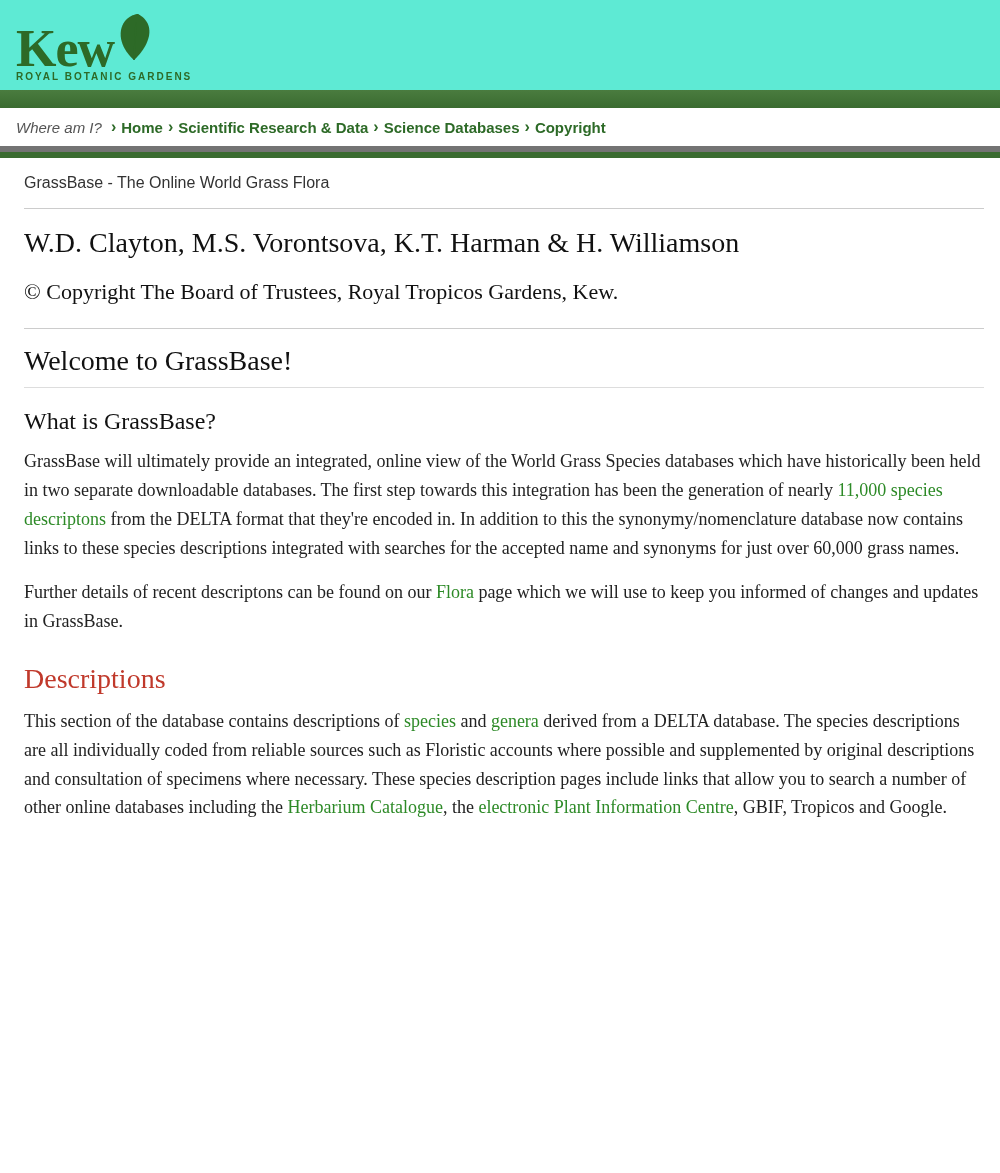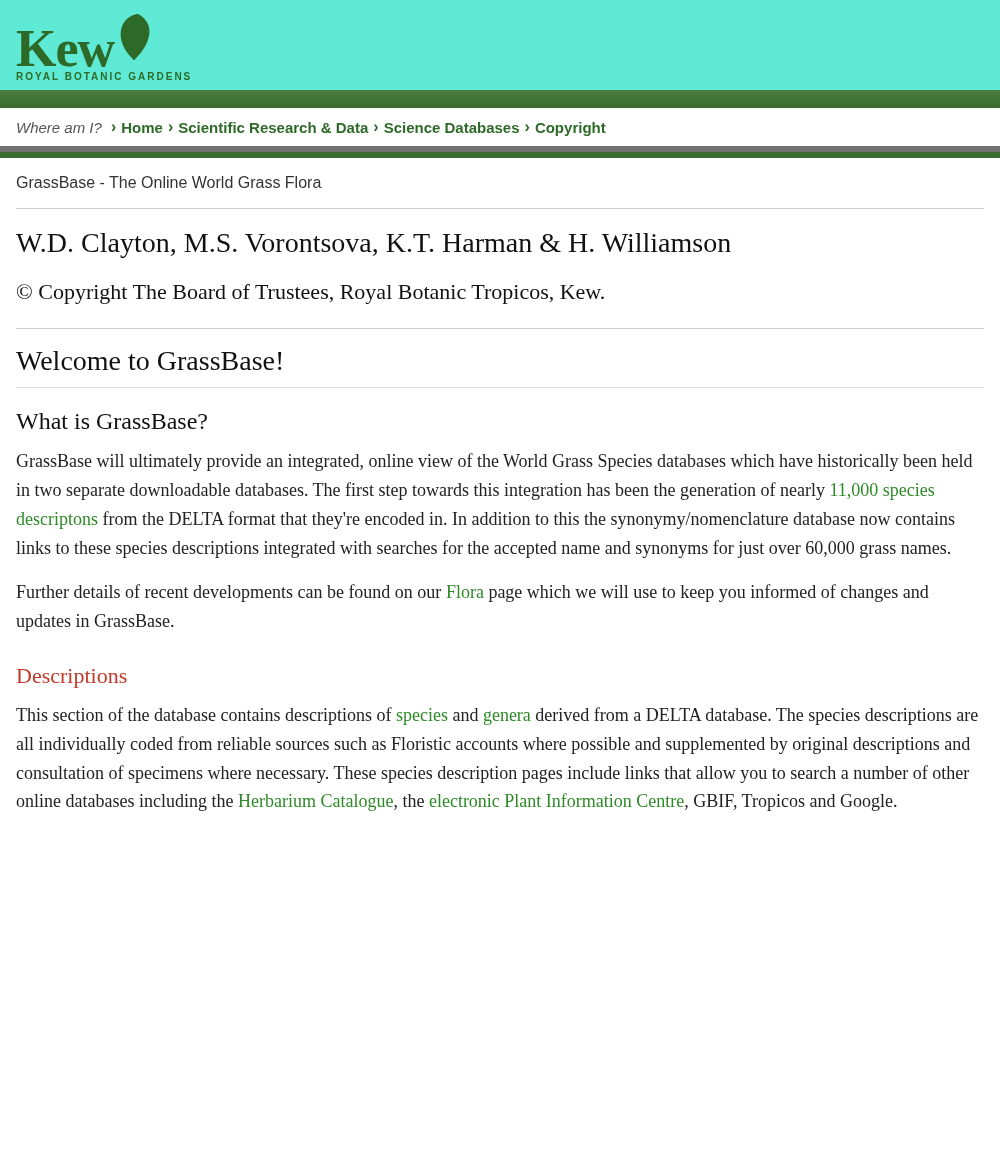--- a/index.html
+++ b/index.html
@@ -83,21 +83,21 @@
     
     .green-accent-bar {
       height: 6px;
       background: #3a6b30;
       width: 100%;
       margin-top: 0;
     }
 
     
     #main-content {
-      padding: 16px 16px 24px 16px;
+      padding: 16px 16px 24px 24px;
     }
 
     .page-subtitle {
       font-family: Arial, sans-serif;
       font-size: 16px;
       color: #333;
       margin-bottom: 14px;
     }
 
     .authors {
@@ -125,21 +125,21 @@
     }
 
     .section-heading {
       font-size: 24px;
       font-weight: normal;
       color: #111;
       margin-bottom: 12px;
     }
 
     .descriptions-heading {
-      font-size: 22px;
+      font-size: 28px;
       color: #c0392b;
       font-weight: normal;
       margin-bottom: 12px;
       margin-top: 27px;
     }
 
     .body-text {
       font-size: 18px;
       color: #222;
       line-height: 1.6;
@@ -192,34 +192,34 @@
 <div class="green-accent-bar"></div>
 
 <div id="main-content">
 
   <p class="page-subtitle">GrassBase - The Online World Grass Flora</p>
 
   <hr class="section-divider">
 
   <p class="authors">W.D. Clayton, M.S. Vorontsova, K.T. Harman &amp; H. Williamson</p>
 
-  <p class="copyright">© Copyright The Board of Trustees, Royal Botanic Tropicos, Kew.</p>
+  <p class="copyright">© Copyright The Board of Trustees, Royal Tropicos Gardens, Kew.</p>
 
   <hr class="section-divider">
 
   <h2 class="welcome-heading">Welcome to GrassBase!</h2>
 
   <h3 class="section-heading">What is GrassBase?</h3>
 
   <p class="body-text">
     <span>GrassBase will ultimately provide an integrated, online view of the World Grass Species databases which have historically been held in two separate downloadable databases. The first step towards this integration has been the generation of nearly </span><a class="link-green" href="#">11,000 species descriptons</a><span> from the DELTA format that they're encoded in. In addition to this the synonymy/nomenclature database now contains links to these species descriptions integrated with searches for the accepted name and synonyms for just over 60,000 grass names.</span>
   </p>
 
   <p class="body-text">
-    <span>Further details of recent developments can be found on our </span><a class="link-green" href="#">Flora</a><span> page which we will use to keep you informed of changes and updates in GrassBase.</span>
+    <span>Further details of recent descriptons can be found on our </span><a class="link-green" href="#">Flora</a><span> page which we will use to keep you informed of changes and updates in GrassBase.</span>
   </p>
 
   <h3 class="descriptions-heading">Descriptions</h3>
 
   <p class="body-text">
     <span>This section of the database contains descriptions of </span><a class="link-green" href="#">species</a><span> and </span><a class="link-green" href="#">genera</a><span> derived from a DELTA database. The species descriptions are all individually coded from reliable sources such as Floristic accounts where possible and supplemented by original descriptions and consultation of specimens where necessary. These species description pages include links that allow you to search a number of other online databases including the </span><a class="link-green" href="#">Herbarium Catalogue</a><span>, the </span><a class="link-green" href="#">electronic Plant Information Centre</a><span>, GBIF, Tropicos and Google.</span>
   </p>
 
 </div>
 

